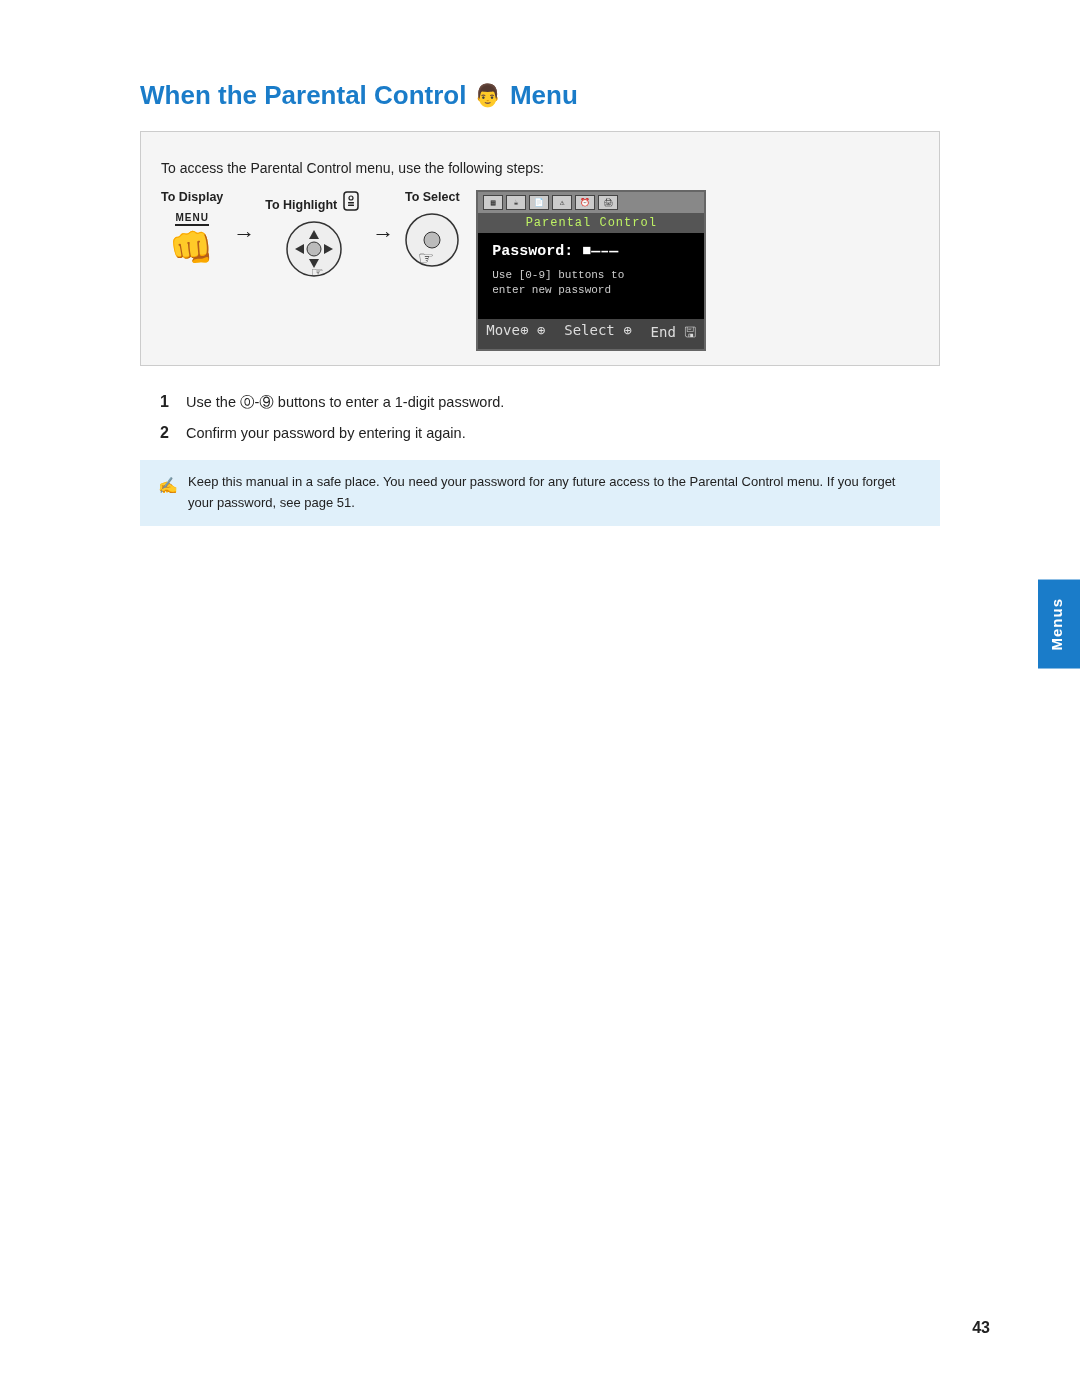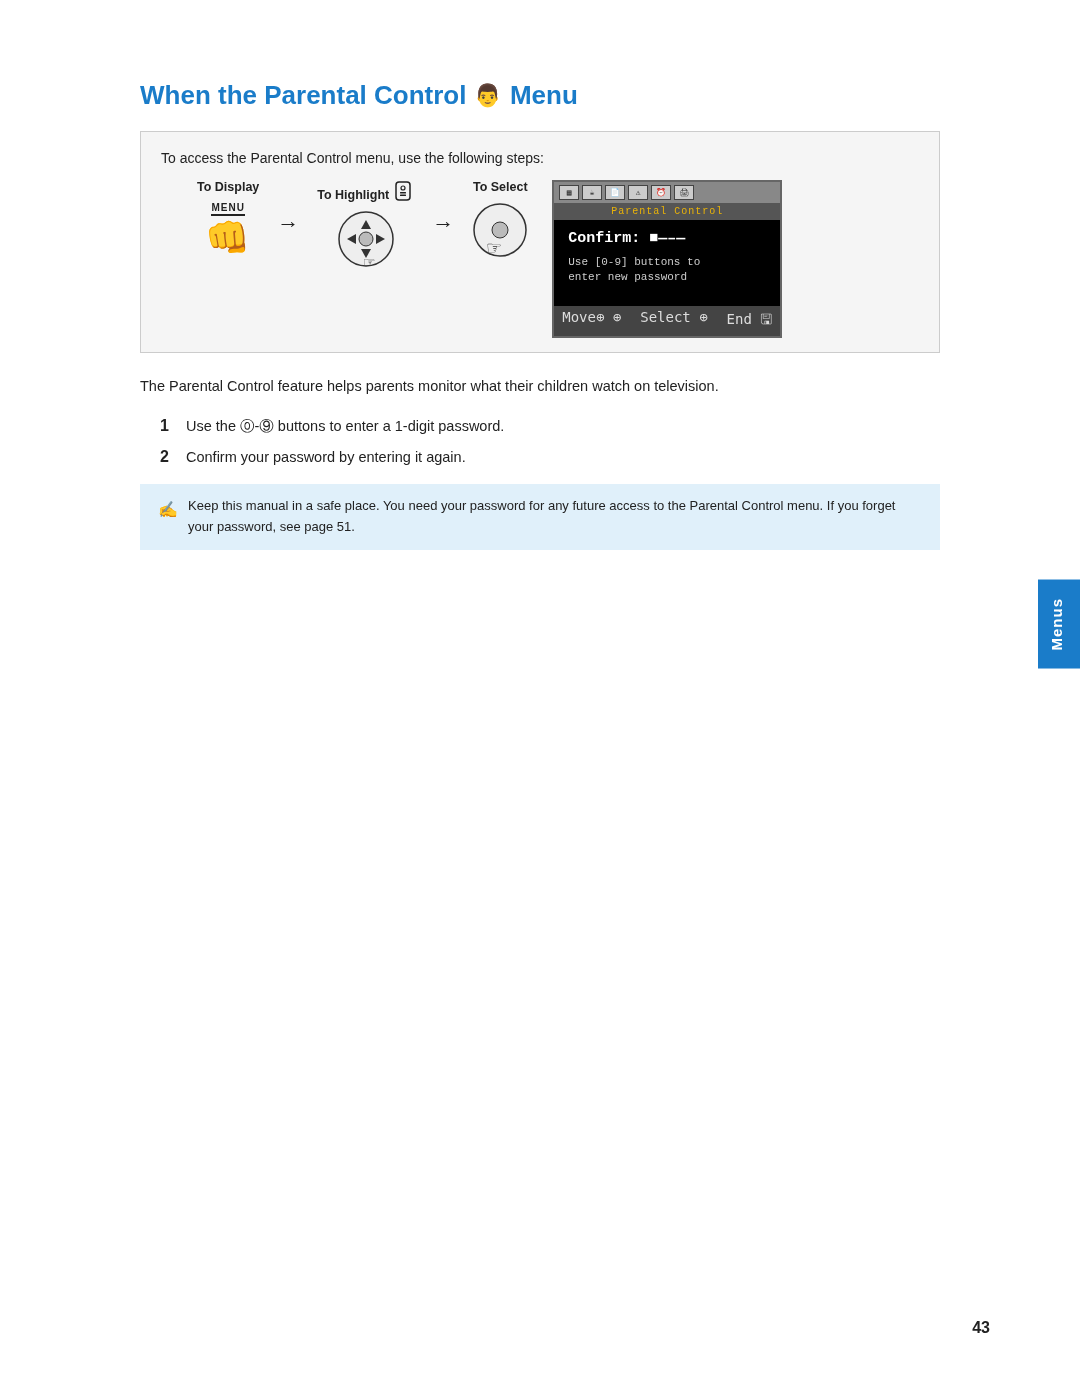--- a/index.html
+++ b/index.html
@@ -31,35 +31,34 @@
     }
     .section-title .icon-parental {
       font-size: 22px;
       display: inline-block;
     }
 
     
     .instruction-box {
       border: 1px solid #ccc;
       background: #f5f5f5;
-      padding: 18px 20px 14px 20px;
+      padding: 28px 20px 14px 20px;
       margin-bottom: 22px;
     }
     .instruction-box .intro-text {
       font-size: 14px;
       margin-bottom: 14px;
       color: #222;
     }
 
     
     .steps-row {
       display: flex;
       align-items: flex-start;
-      gap: 8px;
-      margin-left: 36px;
+      gap: 0;
     }
 
     .step-block {
       display: flex;
       flex-direction: column;
       align-items: center;
       gap: 4px;
     }
 
     .step-label {
@@ -105,22 +104,22 @@
     }
     .tv-top-bar {
       background: #888;
       display: flex;
       align-items: center;
       padding: 3px 5px;
       gap: 4px;
     }
     .tv-title-bar {
       background: #555;
-      color: #eab308;
-      font-size: 10px;
+      color: #bef264;
+      font-size: 12px;
       font-family: 'Courier New', monospace;
       letter-spacing: 1px;
       text-align: center;
       padding: 3px 0;
     }
     .tv-body {
       background: #000;
       color: #fff;
       padding: 10px 14px;
       font-family: 'Courier New', monospace;
@@ -313,38 +312,37 @@
             <div style="width:20px;height:15px;border:1px solid #444;background:#ccc;font-size:8px;display:flex;align-items:center;justify-content:center;font-family:monospace;">⚠</div>
             <div style="width:20px;height:15px;border:1px solid #444;background:#ccc;font-size:8px;display:flex;align-items:center;justify-content:center;font-family:monospace;">⏰</div>
             <div style="width:20px;height:15px;border:1px solid #444;background:#ccc;font-size:8px;display:flex;align-items:center;justify-content:center;font-family:monospace;">🖨</div>
           </div>
         </div>
         <div class="tv-title-bar">
           <span>Parental Control</span>
         </div>
         <div class="tv-body">
           <div class="tv-password-line">
-            <span>Confirm: ■—–—</span>
+            <span>Password: ■—–—</span>
           </div>
           <div class="tv-hint">
             <span>Use [0-9] buttons to</span><br>
             <span>enter new password</span>
           </div>
         </div>
         <div class="tv-bottom-bar">
           <span>Move⊕ ⊕</span>
           <span>Select ⊕</span>
           <span>End 🖫</span>
         </div>
       </div>
 
     </div>
   </div>
 
-  <p class="body-text">The Parental Control feature helps parents monitor what their children watch on television.</p>
 
 
 
   <ol class="numbered-list">
     <li>
       <span class="num">1</span>
       <span>Use the ⓪-⑨ buttons to enter a 1-digit password.</span>
     </li>
     <li>
       <span class="num">2</span>

